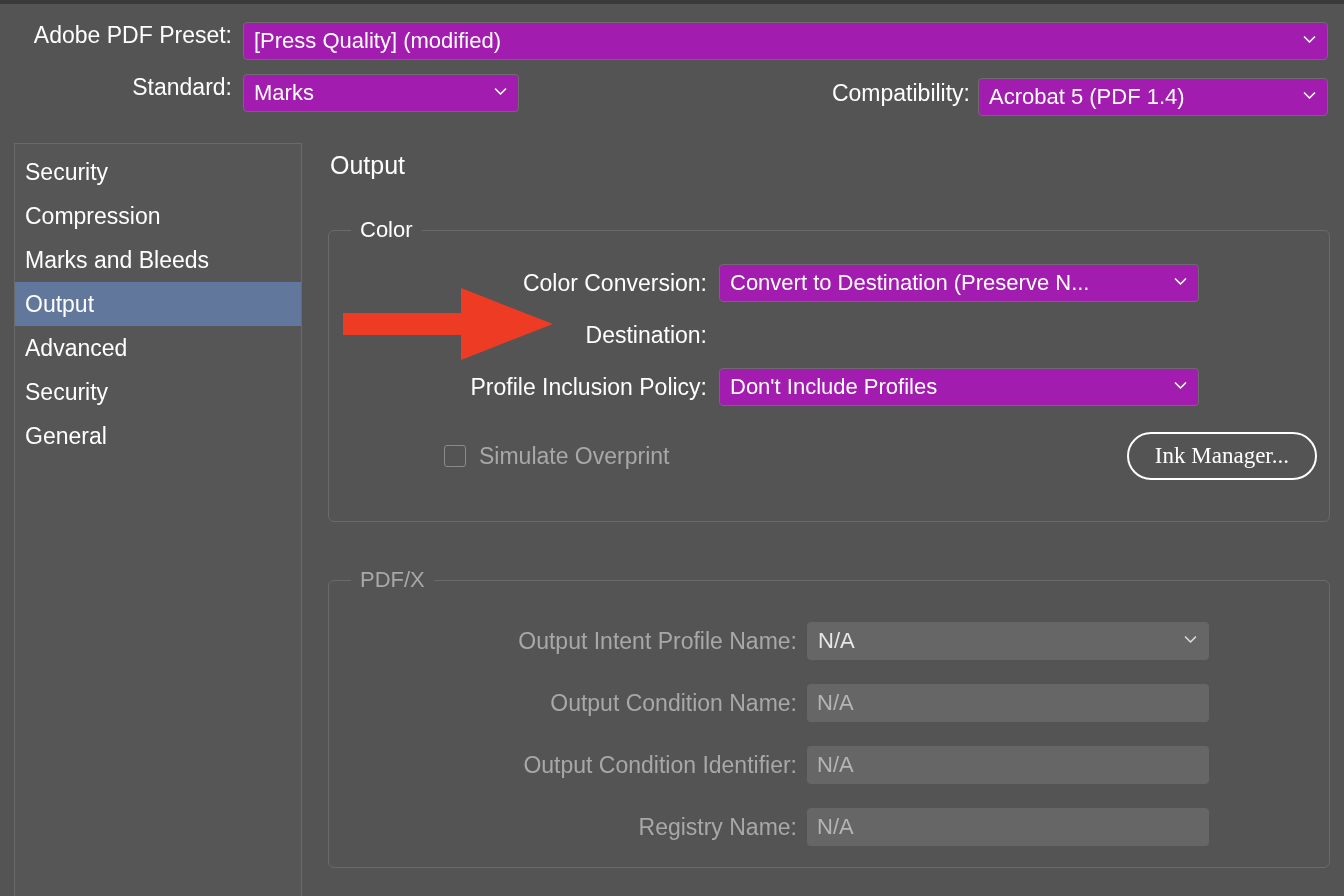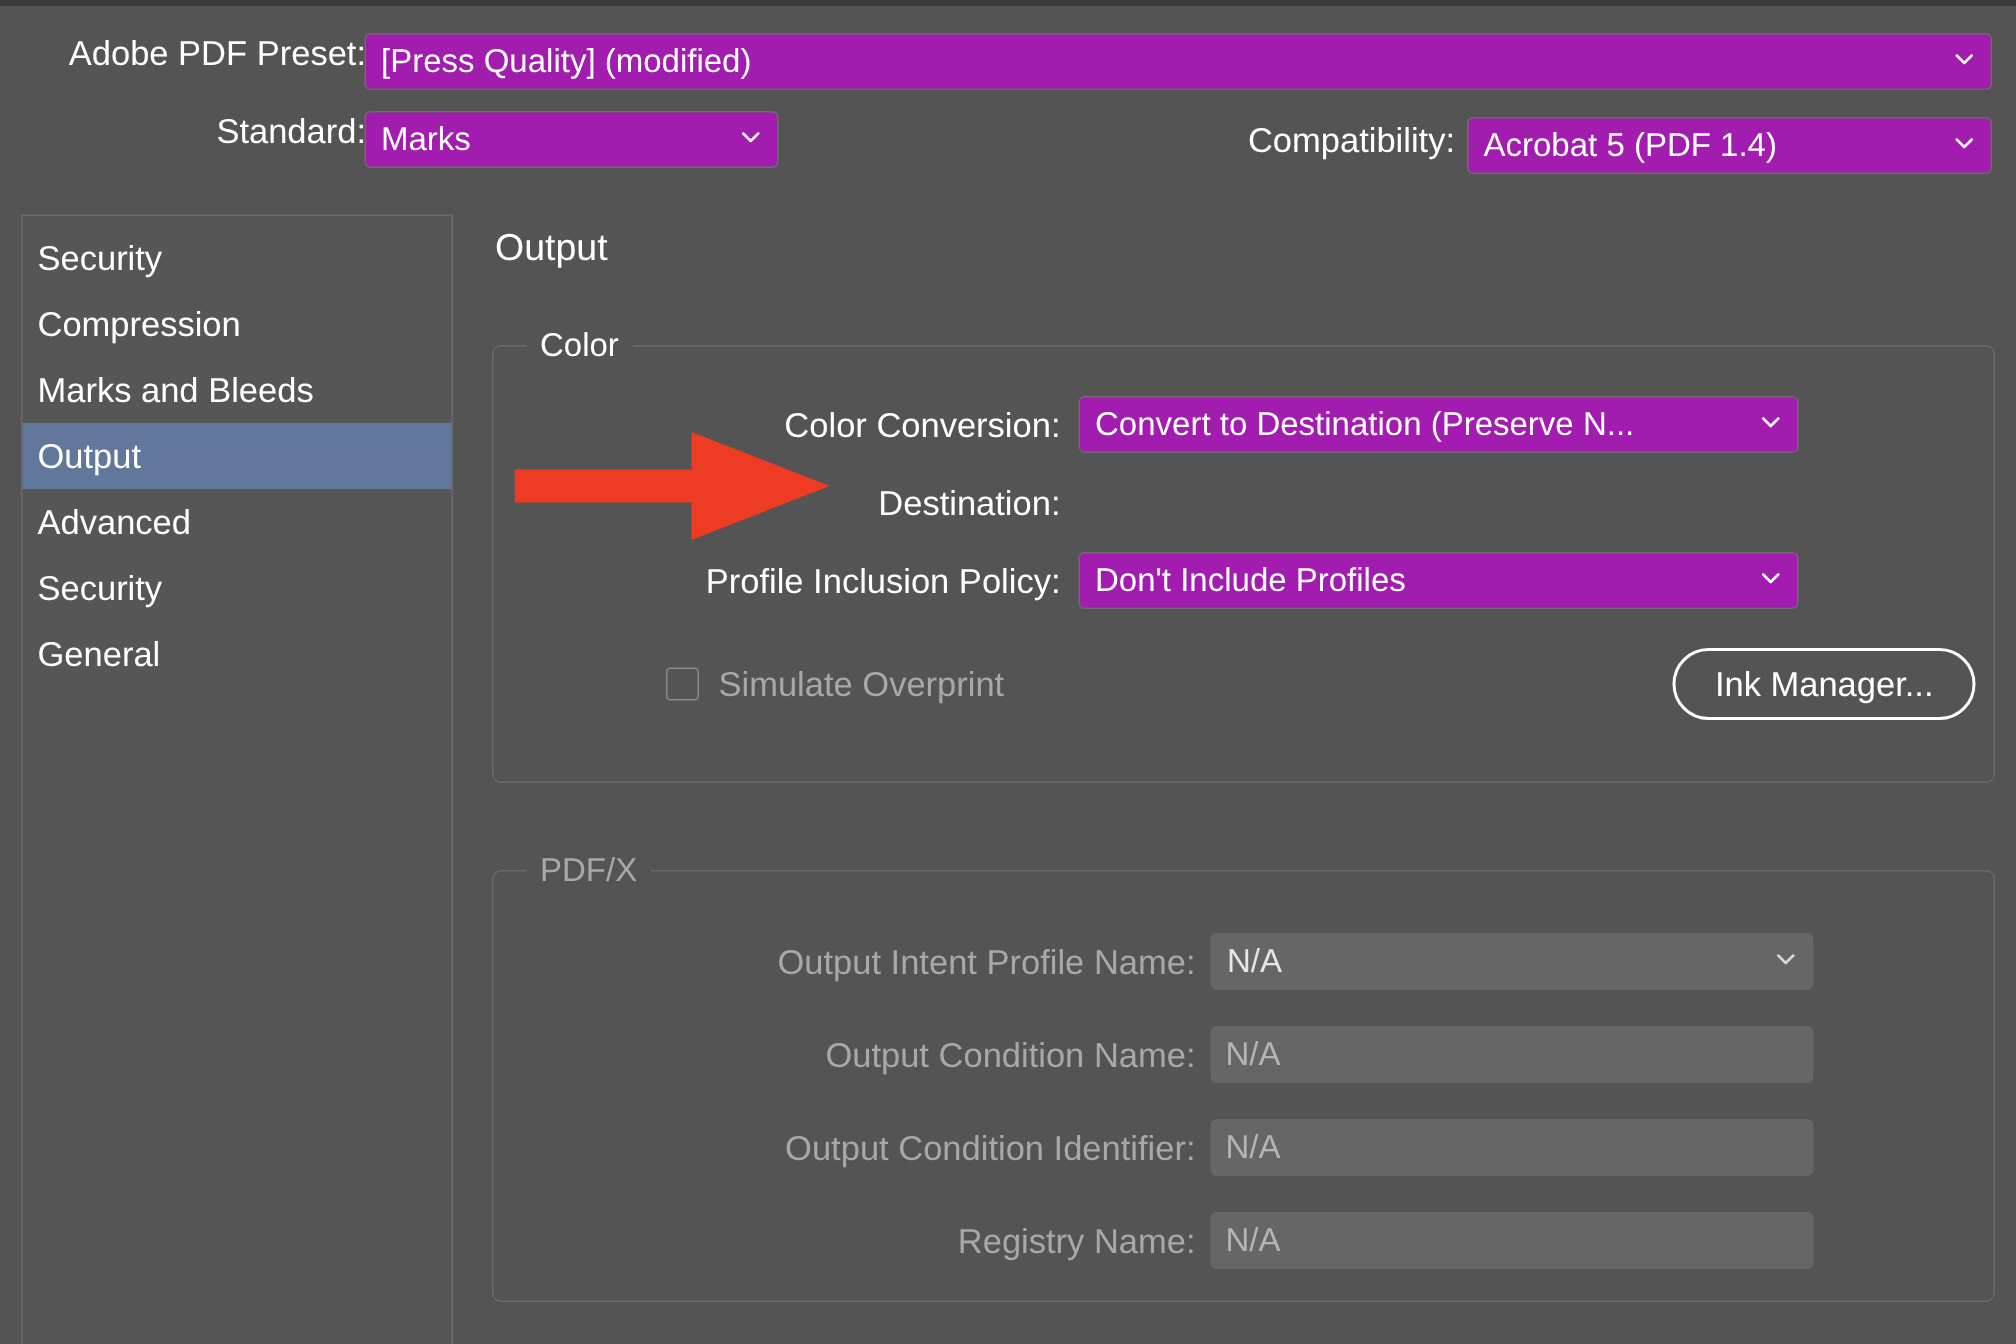--- a/index.html
+++ b/index.html
@@ -26,21 +26,20 @@
   .header {
     position: absolute;
     top: 4px; left: 0;
     width: 1344px; height: 126px;
   }
 
   .hdr-row {
     position: absolute;
     display: flex;
     align-items: flex-start;
-    padding-left: 12px;
   }
 
   .hdr-label {
     font-size: 23px;
     color: #ffffff;
     text-align: right;
     white-space: nowrap;
   }
 
   
@@ -356,21 +355,21 @@
           <svg viewBox="0 0 13 13">
               <path d="M1.5 4 L6.5 9 L11.5 4" fill="none" stroke="#ffffff" stroke-width="1.7" stroke-linecap="round" stroke-linejoin="round"></path>
             </svg>
         </span>
       </div>
     </div>
 
     <div class="cb-row" style="top:205px;">
       <div class="checkbox"></div>
       <div class="cb-label">Simulate Overprint</div>
-      <div class="pill-btn" style="top:-4px;">
+      <div class="pill-btn" style="top:-4px;font-family:Liberation Serif, serif;">
         <span>Ink Manager...</span>
       </div>
     </div>
   </div>
 
   <div class="group" id="group-pdfx">
     <div class="group-legend dim">PDF/X</div>
 
     <div class="frow" style="top:40px;">
       <div class="flabel dim">Output Intent Profile Name:</div>

